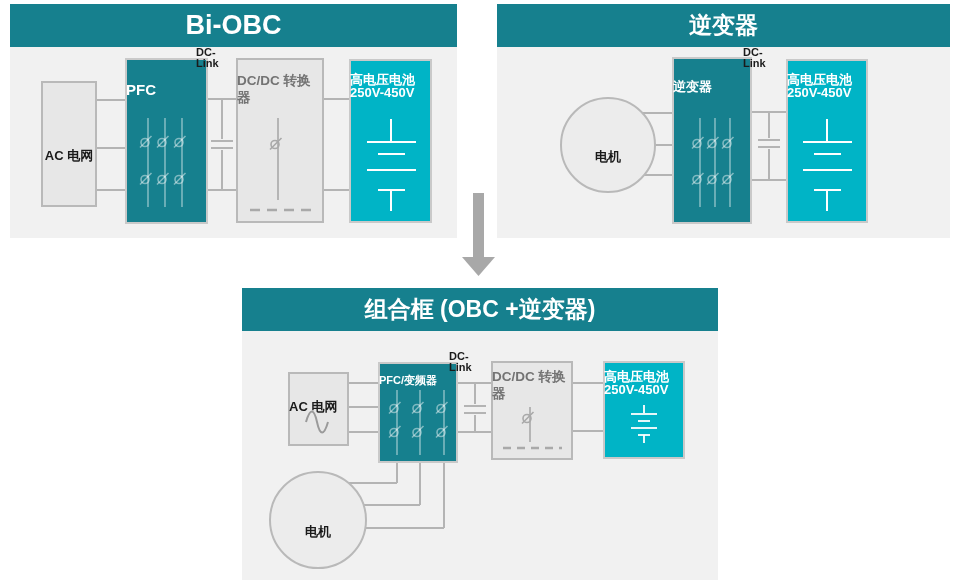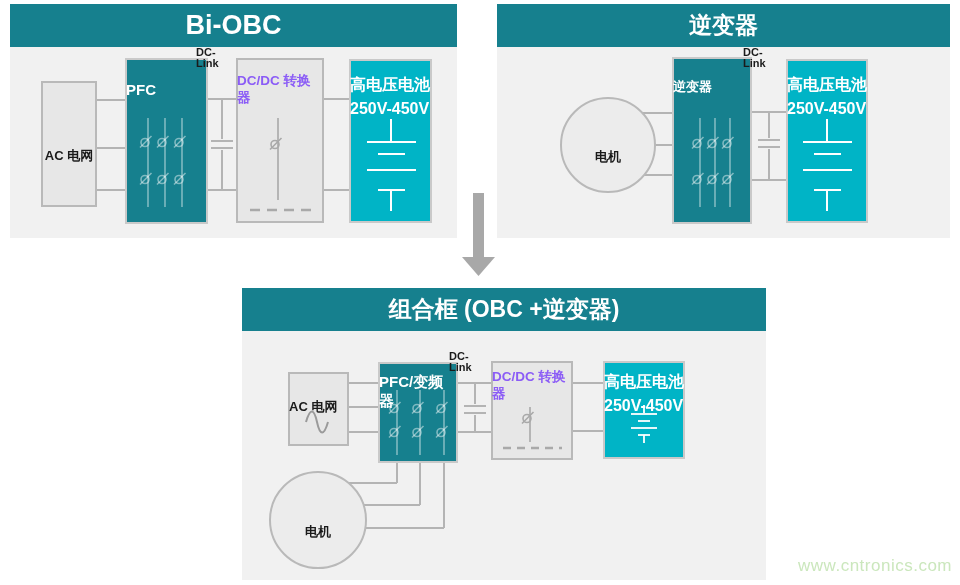--- a/index.html
+++ b/index.html
@@ -15,22 +15,22 @@
   }
   .panel-body {
     position:absolute; left:0; top:43px; right:0; bottom:0; background:#f1f1f1;
   }
   .circuit { position:absolute; left:0; top:0; }
   .lbl { position:absolute; white-space:pre-line; }
   .box-label   { font-size:13px; font-weight:bold; color:#1a1a1a;margin-top:12px; }
   .flex-center { display:flex; align-items:center; justify-content:center; }
   .dclink      { font-size:11px; font-weight:bold; color:#1a1a1a; line-height:11px; }
   .block-title { color:#ffffff; font-weight:bold; }
-  .gray-title  { font-size:13.5px; font-weight:bold; color:#8b5cf6; line-height:17px; }
-  .batt-label  { font-size:16px; font-weight:bold; color:#ffffff; line-height:24px; }
+  .gray-title  { font-size:13.5px; font-weight:bold; color:#737373; line-height:17px; }
+  .batt-label  { font-size:13px; font-weight:bold; color:#ffffff; line-height:13px; }
   .watermark {
     position:absolute; right:8px; top:556px; font-size:17px;
     color:#cbe7bd; letter-spacing:0.5px;
   }
   .arrow-wrap { position:absolute; left:458px; top:190px; }
 </style>
 </head>
 <body>
 
 <div class="canvas">
@@ -166,21 +166,21 @@
     </div>
   </div>
 
   <div class="arrow-wrap">
     <svg width="42" height="90" viewBox="0 0 42 90">
       <rect x="15" y="3" width="11" height="64" fill="#a8a8a8"></rect>
       <polygon points="4,67 37,67 20.5,86" fill="#a8a8a8"></polygon>
     </svg>
   </div>
 
-  <div class="panel" style="left:242px; top:288px; width:524px; height:292px;">
+  <div class="panel" style="left:242px; top:288px; width:476px; height:292px;">
     <div class="panel-header" style="font-size:23px;">
       <span>组合框 (OBC +逆变器)</span>
     </div>
     <div class="panel-body">
       <svg class="circuit" width="476" height="249" viewBox="0 0 476 249">
         <g stroke="#b4b4b4" stroke-width="2">
           <line x1="106" y1="52" x2="137" y2="52"></line>
           <line x1="106" y1="76" x2="137" y2="76"></line>
           <line x1="106" y1="101" x2="137" y2="101"></line>
           <line x1="215" y1="52" x2="250" y2="52"></line>
@@ -234,28 +234,27 @@
         <g stroke="#ffffff" stroke-width="1.8">
           <line x1="402" y1="74" x2="402" y2="82"></line>
           <line x1="389" y1="83" x2="415" y2="83"></line>
           <line x1="396" y1="90" x2="408" y2="90"></line>
           <line x1="389" y1="97" x2="415" y2="97"></line>
           <line x1="396" y1="104" x2="408" y2="104"></line>
           <line x1="402" y1="104" x2="402" y2="112"></line>
         </g>
       </svg>
       <div class="lbl box-label" style="left:47px; top:55px; width:59px;">AC 电网</div>
-      <div class="lbl block-title" style="left:137px; top:42px; width:78px; font-size:15px;">PFC/变频器</div>
+      <div class="lbl block-title" style="left:137px; top:42px; width:78px; font-size:11px;">PFC/变频器</div>
       <div class="lbl dclink" style="left:207px; top:20px; width:50px;">DC-
 Link</div>
       <div class="lbl gray-title" style="left:250px; top:37px; width:80px;">DC/DC 转换
 器</div>
       <div class="lbl batt-label" style="left:362px; top:39px; width:80px;">高电压电池
 250V-450V</div>
       <div class="lbl box-label flex-center" style="left:28px; top:141px; width:96px; height:96px;">
         <span>电机</span>
       </div>
     </div>
   </div>
 
-  <div class="watermark">www.cntronics.com</div>
 
 </div>
 
 </body></html>

